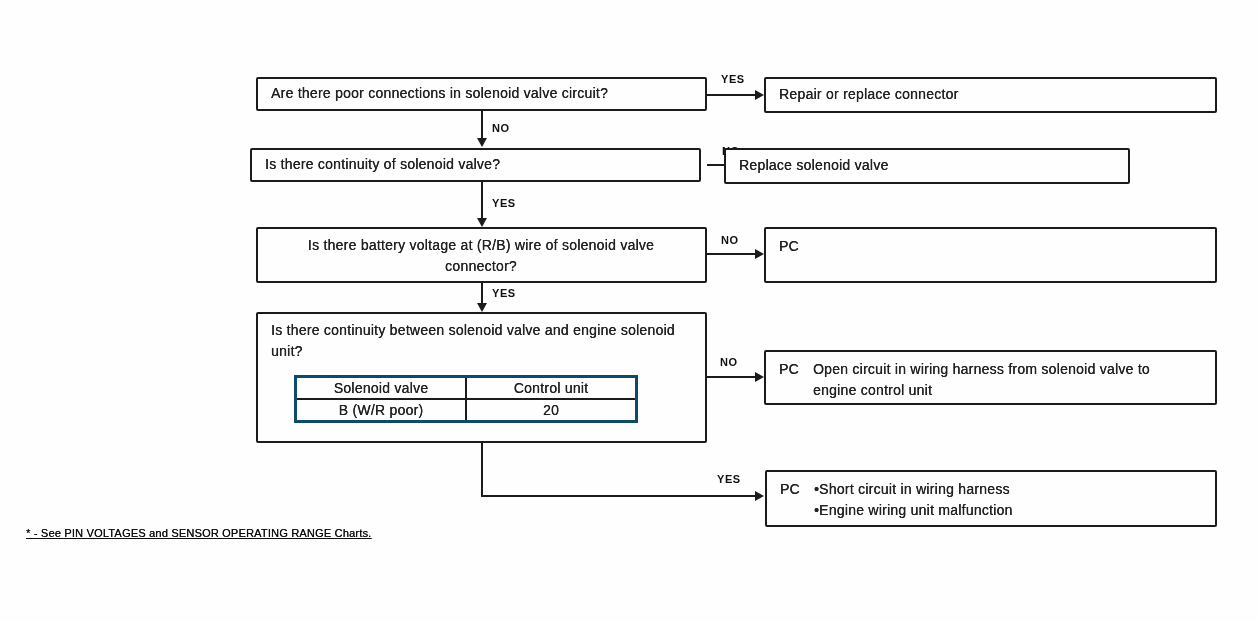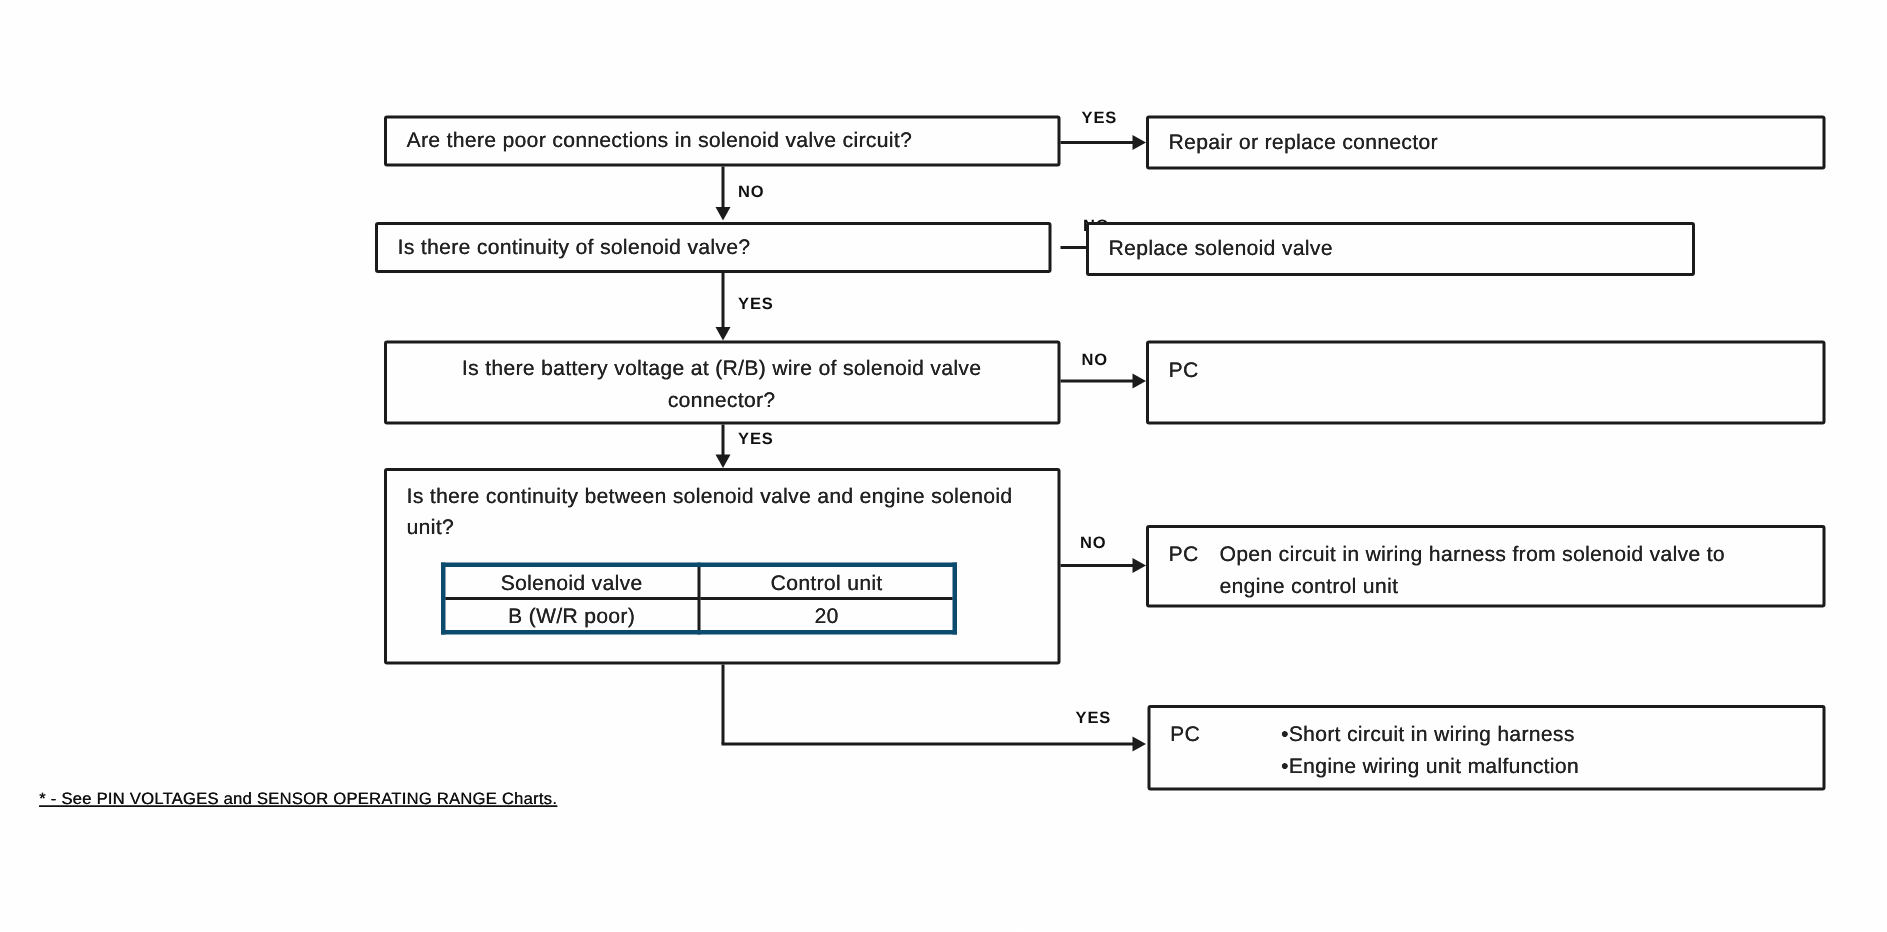--- a/index.html
+++ b/index.html
@@ -39,21 +39,21 @@
     line-height: 21px;
   }
   .pcflex {
     display: flex;
     gap: 14px;
     padding: 7px 10px 0 13px;
     line-height: 21px;
   }
   .pc-tag { flex: 0 0 auto; }
   .rtext { max-width: 365px; }
-  .bullets div { line-height: 21px; margin-left: 40px; }
+  .bullets div { line-height: 21px; }
   .lbl {
     position: absolute;
     font-weight: bold;
     font-size: 11px;
     letter-spacing: 0.6px;
     color: #101010;
   }
   .hline, .vline {
     position: absolute;
     background: #1b1b1b;

